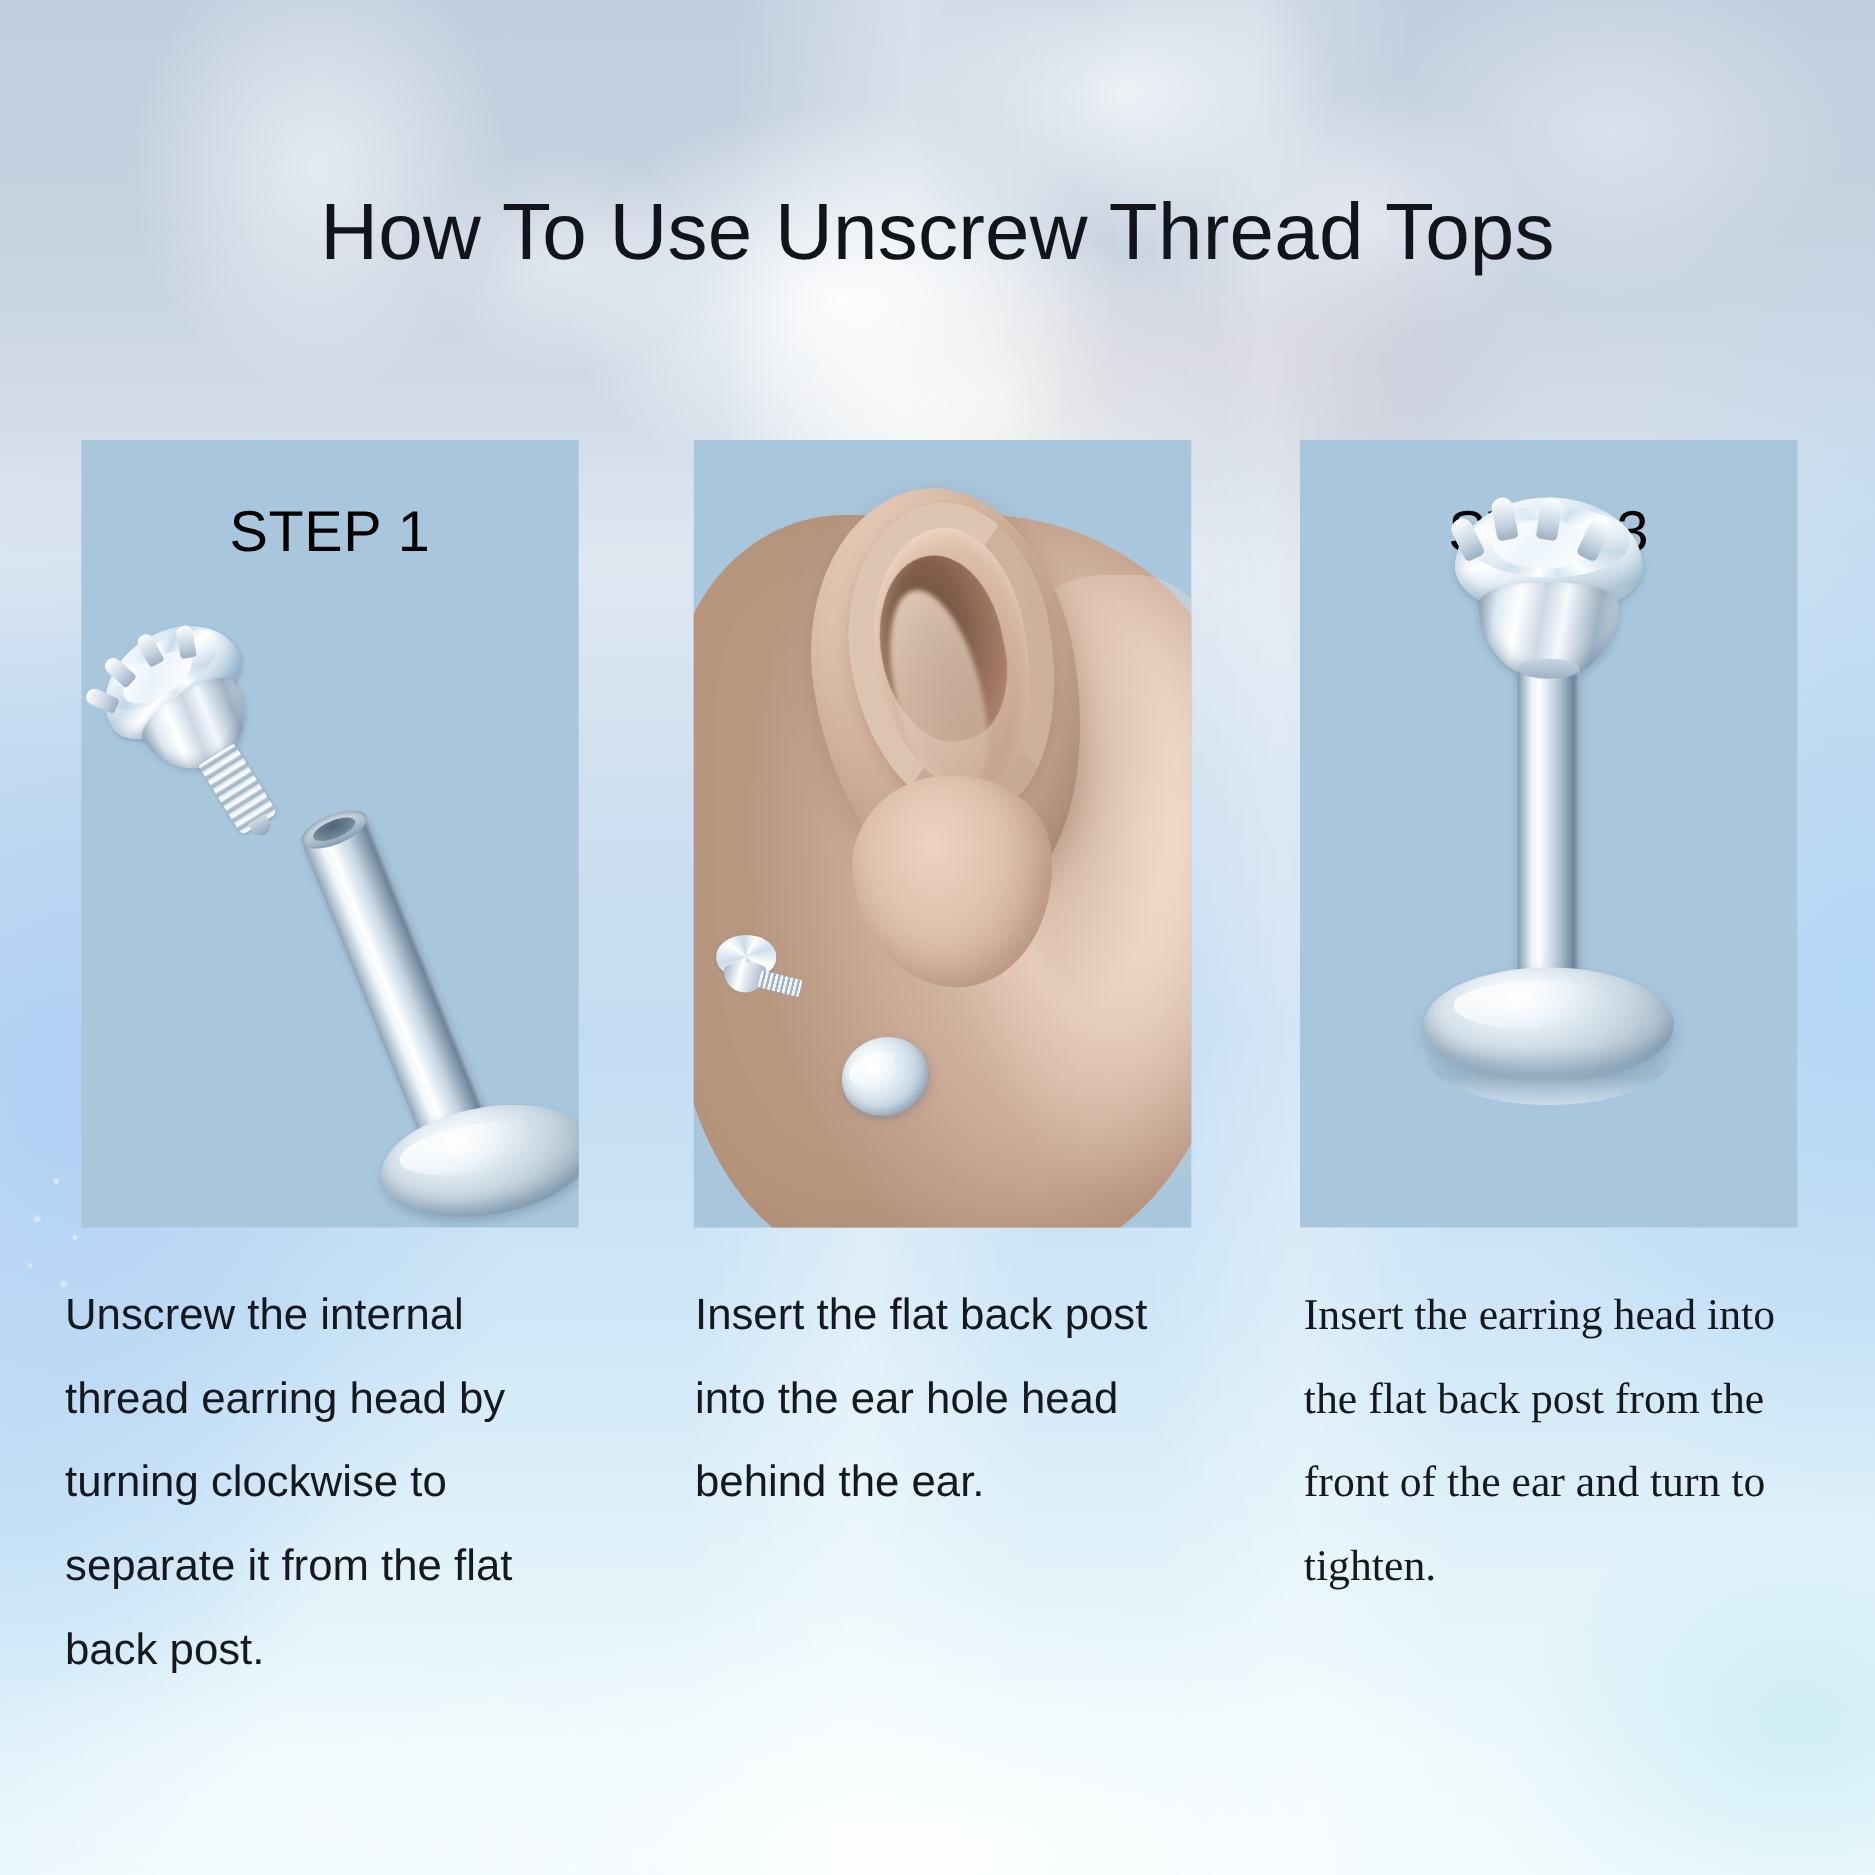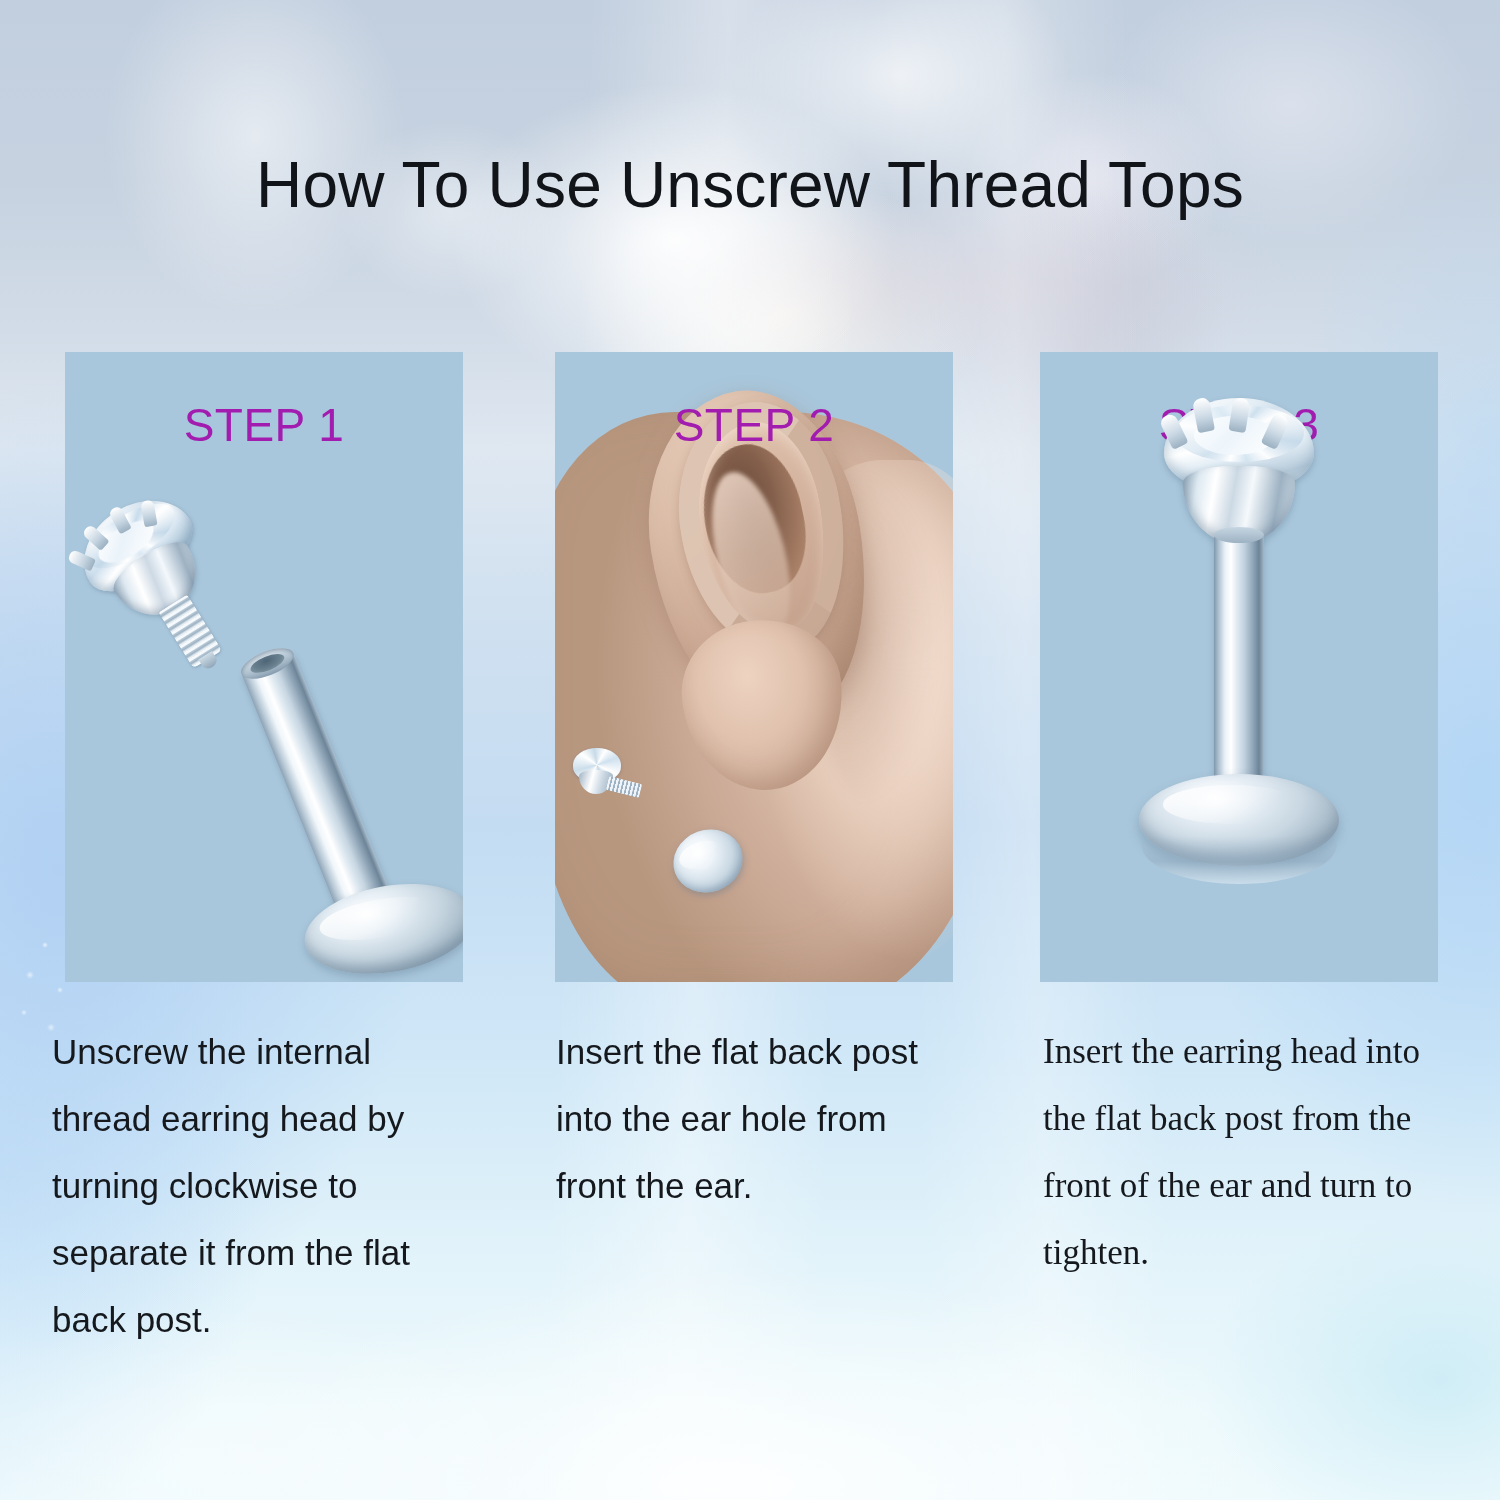--- a/index.html
+++ b/index.html
@@ -91,21 +91,21 @@
   }
   #card-1 { left:65px; }
   #card-2 { left:555px; background:#a9c7dc; }
   #card-3 { left:1040px; }
 
   .step-label {
     position:absolute; left:0; top:46px; width:100%;
     text-align:center;
     font-size:46px;
     font-weight:400;
-    color:#a21caf;
+    color:#000000;
     letter-spacing:.5px;
   }
 
   
   .caption {
     position:absolute;
     top:1018px;
     font-size:35px;
     line-height:67px;
     color:#15191d;
@@ -466,21 +466,20 @@
     <div class="ear-lobe"></div>
 
     <div class="mini-head">
       <div class="mini-crown"></div>
       <div class="mini-basket"></div>
       <div class="mini-screw"></div>
     </div>
 
     <div class="lobe-disc"></div>
   </div>
-  <div class="step-label">STEP 2</div>
 </div>
 
 <div class="card" id="card-3">
   <div class="step-label">STEP 3</div>
 
   <div class="art">
     <div class="head3">
       <div class="crown3"></div>
       <div class="prong3" style="left:2px;   top:16px; transform:rotate(-26deg);"></div>
       <div class="prong3" style="left:32px;  top:0px;  transform:rotate(-11deg);"></div>
@@ -488,14 +487,14 @@
       <div class="prong3" style="left:104px; top:16px; transform:rotate(25deg);"></div>
       <div class="basket3"></div>
     </div>
     <div class="stem3"></div>
     <div class="disc3"></div>
     <div class="disc3-rim"></div>
   </div>
 </div>
 
 <div class="caption" id="cap-1">Unscrew the internal thread earring head by turning clockwise to separate it from the flat back post.</div>
-<div class="caption" id="cap-2">Insert the flat back post into the ear hole from front the ear.</div>
+<div class="caption" id="cap-2">Insert the flat back post into the ear hole head behind the ear.</div>
 <div class="caption" id="cap-3">Insert the earring head into the flat back post from the front of the ear and turn to tighten.</div>
 
 </body></html>

